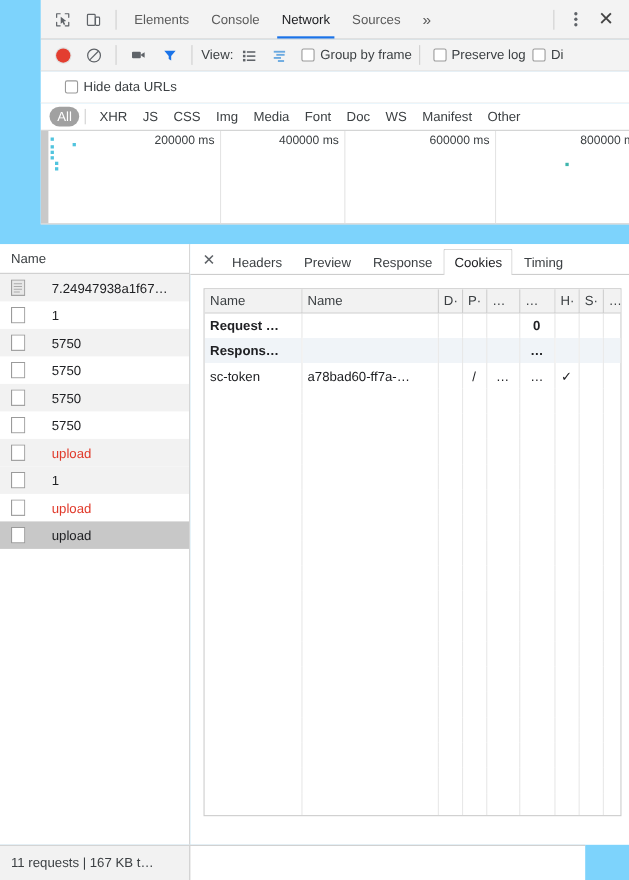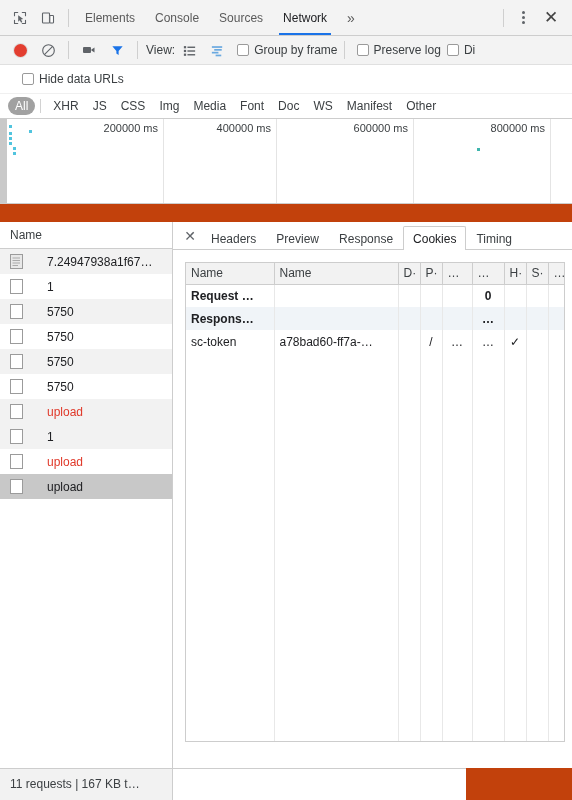--- a/index.html
+++ b/index.html
@@ -6,21 +6,21 @@
   html, body {
     margin: 0; padding: 0;
     width: 572px; height: 800px;
     font-family: "Liberation Sans", sans-serif;
     font-size: 12px;
     color: #303942;
     background: #fff;
     overflow: hidden;
     -webkit-font-smoothing: antialiased;
   }
-  #app { position: relative; width: 572px; height: 800px; background: #c2410c; }
+  #app { position: relative; width: 572px; height: 800px; background: #7dd3fc; padding-left: 37px; }
 
   
   .tabstrip {
     display: flex; align-items: center;
     height: 36px;
     background: #f3f3f3;
     border-bottom: 1px solid #cdcdcd;
     padding-left: 6px;
   }
   .tool-btn {
@@ -226,21 +226,21 @@
   .ctable tr.grouprow td { font-weight: bold; }
   .ctable tr.alt { background: #f0f4f8; }
   .ctable td.ctr { text-align: center; }
   .ctable-fill td { border-right: 1px solid #e8e8e8; height: 23px; }
   .ctable-wrap { border: 1px solid #cdcdcd; width: 380px; height: 480px; overflow: hidden; }
   .ctable-wrap .ctable { border: none; width: 378px; }
 
   
   .statusbar {
     position: absolute; left: 0; bottom: 0;
-    width: 466px; height: 32px;
+    width: 532px; height: 32px;
     border-top: 1px solid #cdcdcd;
     background: #fff;
     display: flex; align-items: center;
   }
   .statustext {
     width: 173px; flex: none;
     padding-left: 10px;
     font-size: 12px; color: #3c4043;
     white-space: nowrap; overflow: hidden; text-overflow: ellipsis;
     background: #f2f2f2;
@@ -267,25 +267,25 @@
       </svg>
     </div>
     <div class="vsep"></div>
 
     <div class="maintab">
       <span>Elements</span>
     </div>
     <div class="maintab">
       <span>Console</span>
     </div>
+    <div class="maintab active">
+      <span>Network</span>
+    </div>
     <div class="maintab">
       <span>Sources</span>
-    </div>
-    <div class="maintab active">
-      <span>Network</span>
     </div>
     <div class="chev">
       <span>»</span>
     </div>
 
     <div class="tabstrip-right">
       <div class="vsep"></div>
       <div class="kebab">
         <i></i>
           <i></i>

